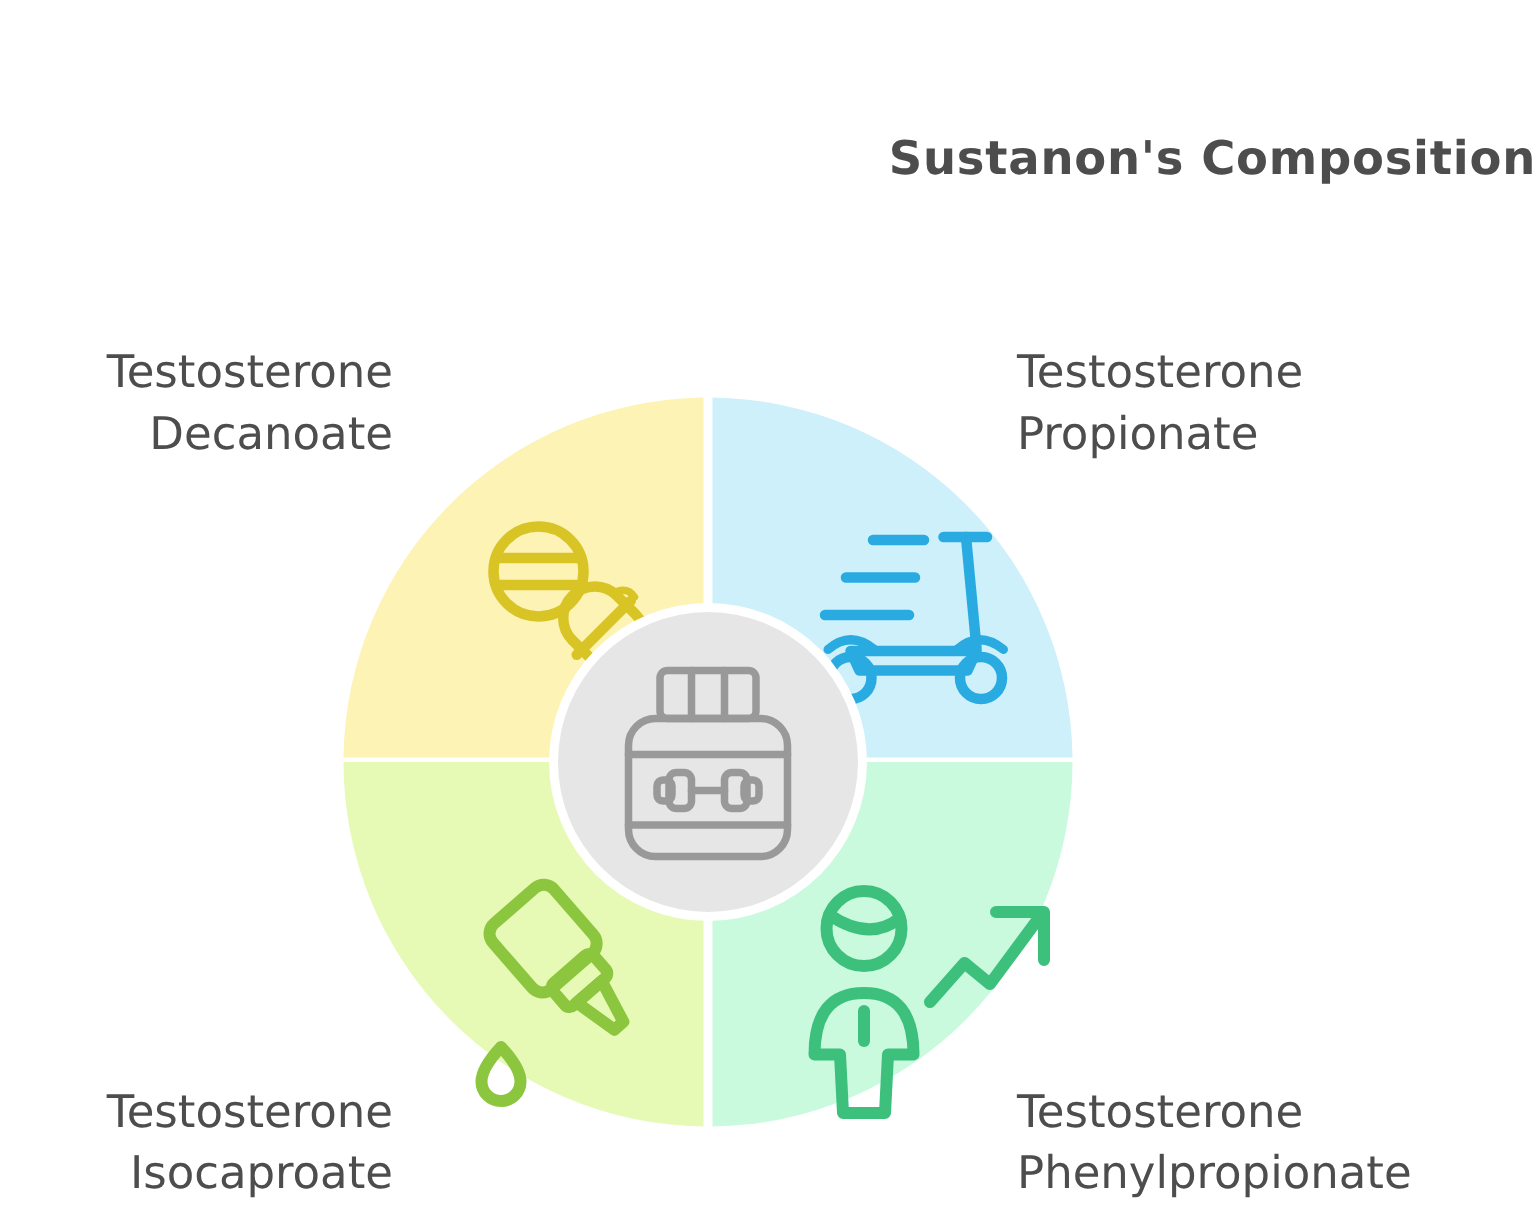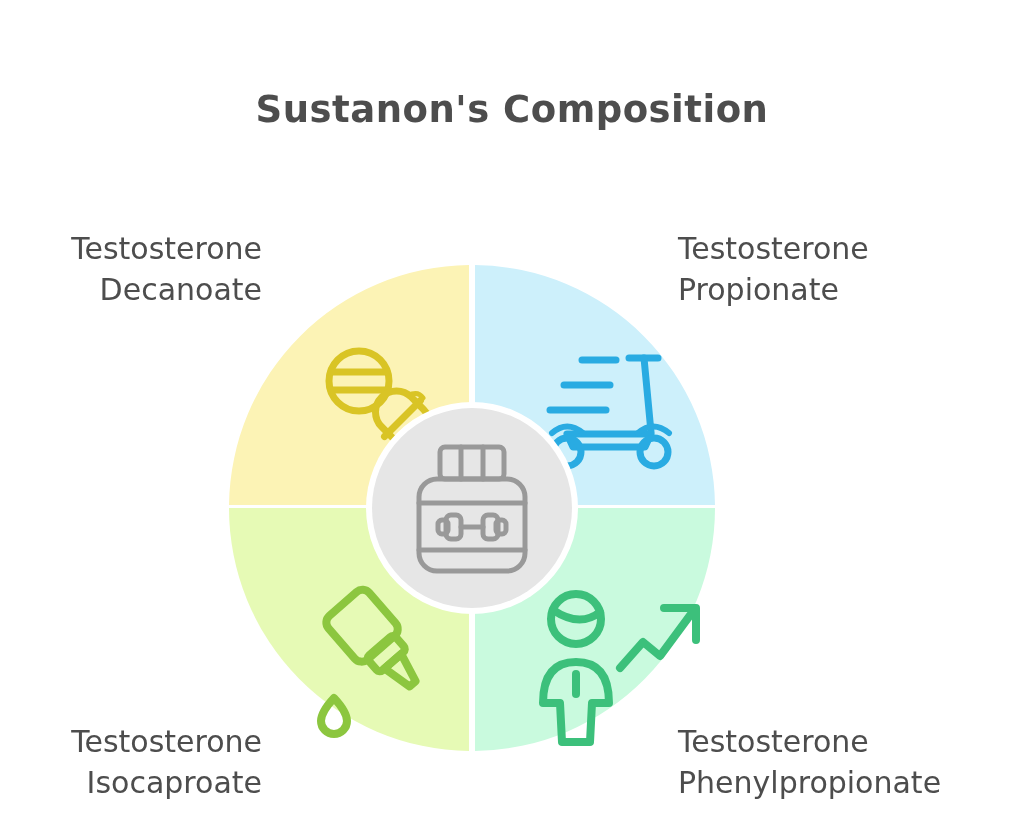--- a/index.html
+++ b/index.html
@@ -14,23 +14,23 @@
     overflow: hidden;
     font-family: "DejaVu Sans", sans-serif;
   }
 
   
   #page-title {
     position: absolute;
     left: 0;
     top: 88px;
     width: 1024px;
-    text-align: center;
+    text-align: right;
     font-family: "DejaVu Sans", sans-serif;
-    font-size: 37px;
+    font-size: 31px;
     font-weight: bold;
     color: #4d4d4d;
     letter-spacing: 0.5px;
   }
 
   
   #wheel {
     position: absolute;
     left: 228px;
     top: 264px;

